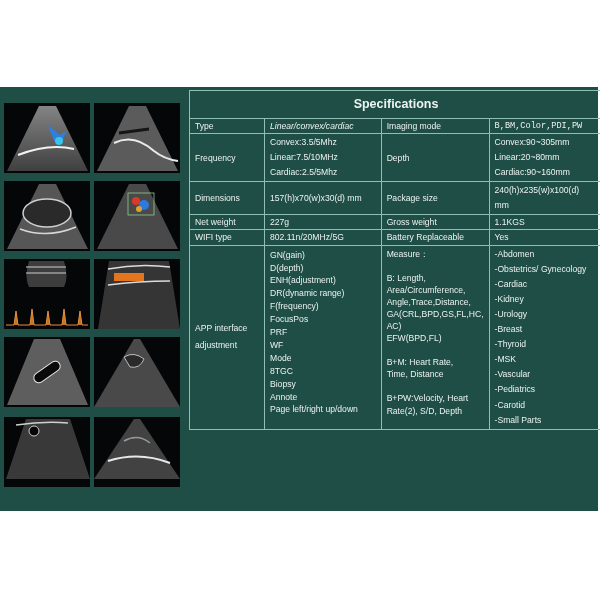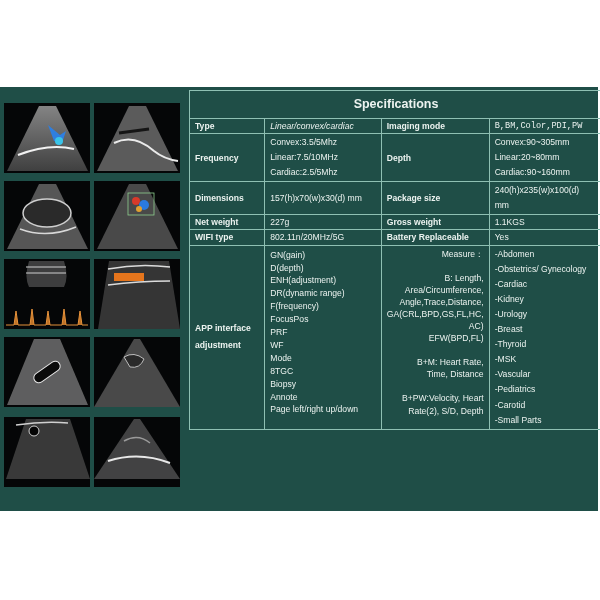--- a/index.html
+++ b/index.html
@@ -4,21 +4,21 @@
 <style>
   html, body { margin:0; padding:0; background:#ffffff; }
   body { width:600px; height:600px; position:relative; overflow:hidden; font-family:"Liberation Sans", "DejaVu Sans", sans-serif; }
   .card { position:absolute; left:0; top:87px; width:598px; height:424px; background:#1f4e47; }
   .gallery { position:absolute; left:4px; top:16px; width:176px; height:400px; }
   .thumb { position:absolute; width:86px; height:70px; background:#050607; overflow:hidden; }
   .thumb svg { width:100%; height:100%; display:block; }
   .spec-table { position:absolute; left:189px; top:3px; width:414px; border-collapse:collapse; color:#ecf3f0; font-size:8.6px; }
   .spec-table td, .spec-table th { border:1px solid #8fc0b3; padding:1px 5px; vertical-align:middle; line-height:12.2px; }
   .spec-table th { font-size:12.5px; font-weight:bold; height:27px; padding:0; text-align:center; }
-  .spec-table .lbl { font-weight:bold;margin-left:44px; }
+  .spec-table .lbl { font-weight:normal;margin-left:44px; }
   .spec-table .c1 { width:66px; }
   .spec-table .c2 { width:108px;font-style:italic; }
   .spec-table .c3 { width:93px; }
   .spec-table .c4 { width:104px;font-family:Liberation Mono, monospace; }
   .multi div { line-height:15px; }
   .app-list div { line-height:12.9px; }
   .app-measure div { line-height:12.1px; }
   .app-presets div { line-height:15.1px; }
   .gap { height:12px; }
 </style>
@@ -171,21 +171,21 @@
         <div>F(frequency)</div>
         <div>FocusPos</div>
         <div>PRF</div>
         <div>WF</div>
         <div>Mode</div>
         <div>8TGC</div>
         <div>Biopsy</div>
         <div>Annote</div>
         <div>Page left/right up/down</div>
       </td>
-      <td class="app-measure" style="vertical-align:top;padding-top:2px;text-align:right;">
+      <td class="app-measure" style="vertical-align:top;padding-top:2px;">
         <div>Measure：</div>
         <div class="gap"></div>
         <div>B: Length,</div>
         <div>Area/Circumference,</div>
         <div>Angle,Trace,Distance,</div>
         <div>GA(CRL,BPD,GS,FL,HC,</div>
         <div>AC)</div>
         <div>EFW(BPD,FL)</div>
         <div class="gap"></div>
         <div>B+M: Heart Rate,</div>

